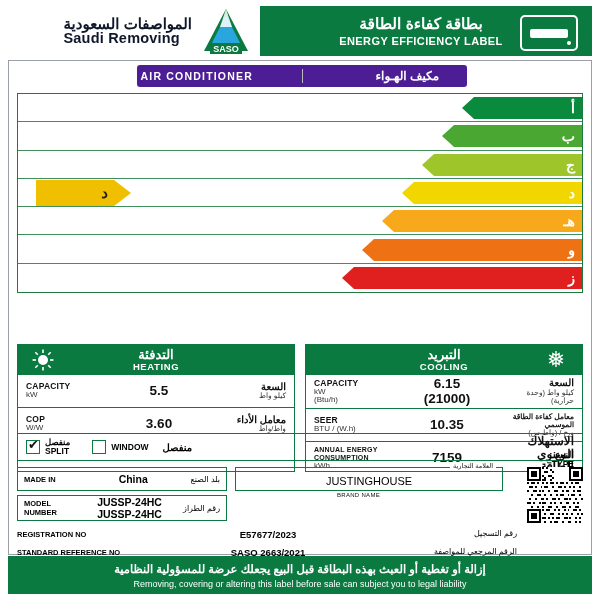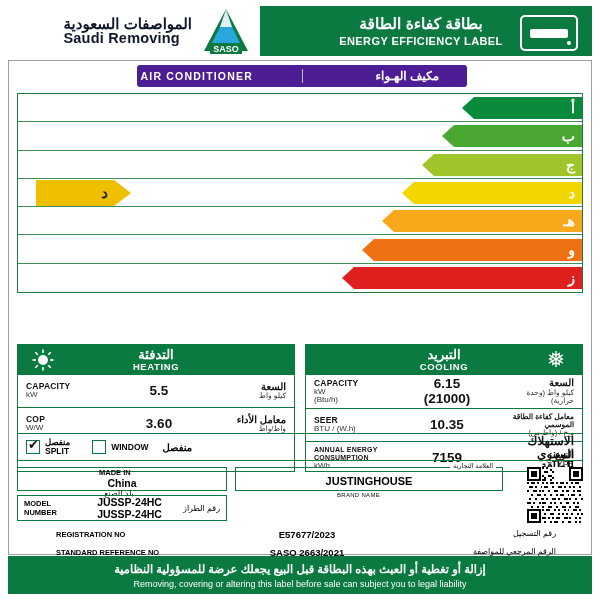--- a/index.html
+++ b/index.html
@@ -141,21 +141,21 @@
   }
   .chk.on:after{
     content:"✔";position:absolute;left:1px;top:-3px;font-size:13px;color:#111;line-height:14px;
   }
   .opt{line-height:1.05;margin-right:14px;}
   .opt .a{font-size:8.5px;font-weight:bold;}
   .opt .b{font-size:8.5px;font-weight:bold;}
   .opt-ar{font-size:10px;direction:rtl;font-weight:bold;margin-right:18px;}
   .typelab{margin-left:auto;margin-right:8px;text-align:right;direction:rtl;line-height:1.05;}
   .typelab .a{font-size:9.5px;font-weight:bold;margin-top:24px;}
-  .typelab .b{font-size:8.5px;font-weight:normal;}
+  .typelab .b{font-size:8.5px;font-weight:bold;}
 
   
   .info{position:absolute;left:8px;top:406px;width:566px;height:82px;}
   .ibox{
     position:absolute;border:1px solid #0a7a41;box-sizing:border-box;
     display:flex;align-items:center;height:24px;
   }
   .ibox .lab{font-size:7.5px;font-weight:bold;padding-left:6px;width:58px;box-sizing:border-box;}
   .ibox .val{flex:1;text-align:center;font-size:10.5px;font-weight:bold;}
   .ibox .arlab{font-size:8px;direction:rtl;padding-right:6px;text-align:right;}
@@ -164,24 +164,24 @@
   }
   .qrimg{width:56px;height:56px;display:block;}
   .brandbox{
     position:absolute;border:1px solid #0a7a41;box-sizing:border-box;
   }
   .brandbox .tag{
     position:absolute;top:-6px;right:6px;background:#fff;padding:0 3px;
     font-size:6.5px;direction:rtl;color:#111;
   }
   .brandbox .bval{
-    width:100%;text-align:center;font-size:11px;font-weight:bold;margin-top:7px;
+    width:100%;text-align:center;font-size:11px;font-weight:normal;margin-top:7px;
   }
   .regrow{
-    position:absolute;display:flex;align-items:center;height:18px;margin-left:39px;
+    position:absolute;display:flex;align-items:center;height:18px;
   }
   .regrow .l{font-size:7.5px;font-weight:bold;width:112px;}
   .regrow .v{flex:1;text-align:center;font-size:9.5px;font-weight:bold;}
   .regrow .r{font-size:8px;direction:rtl;text-align:right;width:110px;line-height:1.1;}
 
   
   .footer{
     position:absolute;left:8px;top:556px;width:584px;height:38px;
     background:#0a7a41;color:#fff;display:flex;flex-direction:column;
     align-items:center;justify-content:center;
@@ -410,21 +410,21 @@
       </div>
       <div class="opt-ar">منفصل</div>
       <div class="typelab">
         <div class="a">النوع :</div>
         <div class="b">TYPE :</div>
       </div>
     </div>
 
     <div class="info">
 
-      <div class="ibox" style="left:0;top:0;width:210px;flex-direction:column;">
+      <div class="ibox" style="left:0;top:0;width:210px;">
         <div class="lab">MADE IN</div>
         <div class="val">China</div>
         <div class="arlab">بلد الصنع</div>
       </div>
 
       <div class="brandbox" style="left:218px;top:0;width:268px;height:24px;">
         <div class="tag">العلامة التجارية</div>
         <div class="bval">JUSTINGHOUSE</div>
       </div>
       <div style="position:absolute;left:320px;top:25px;font-size:6px;letter-spacing:.3px;color:#111;">BRAND  NAME</div>

